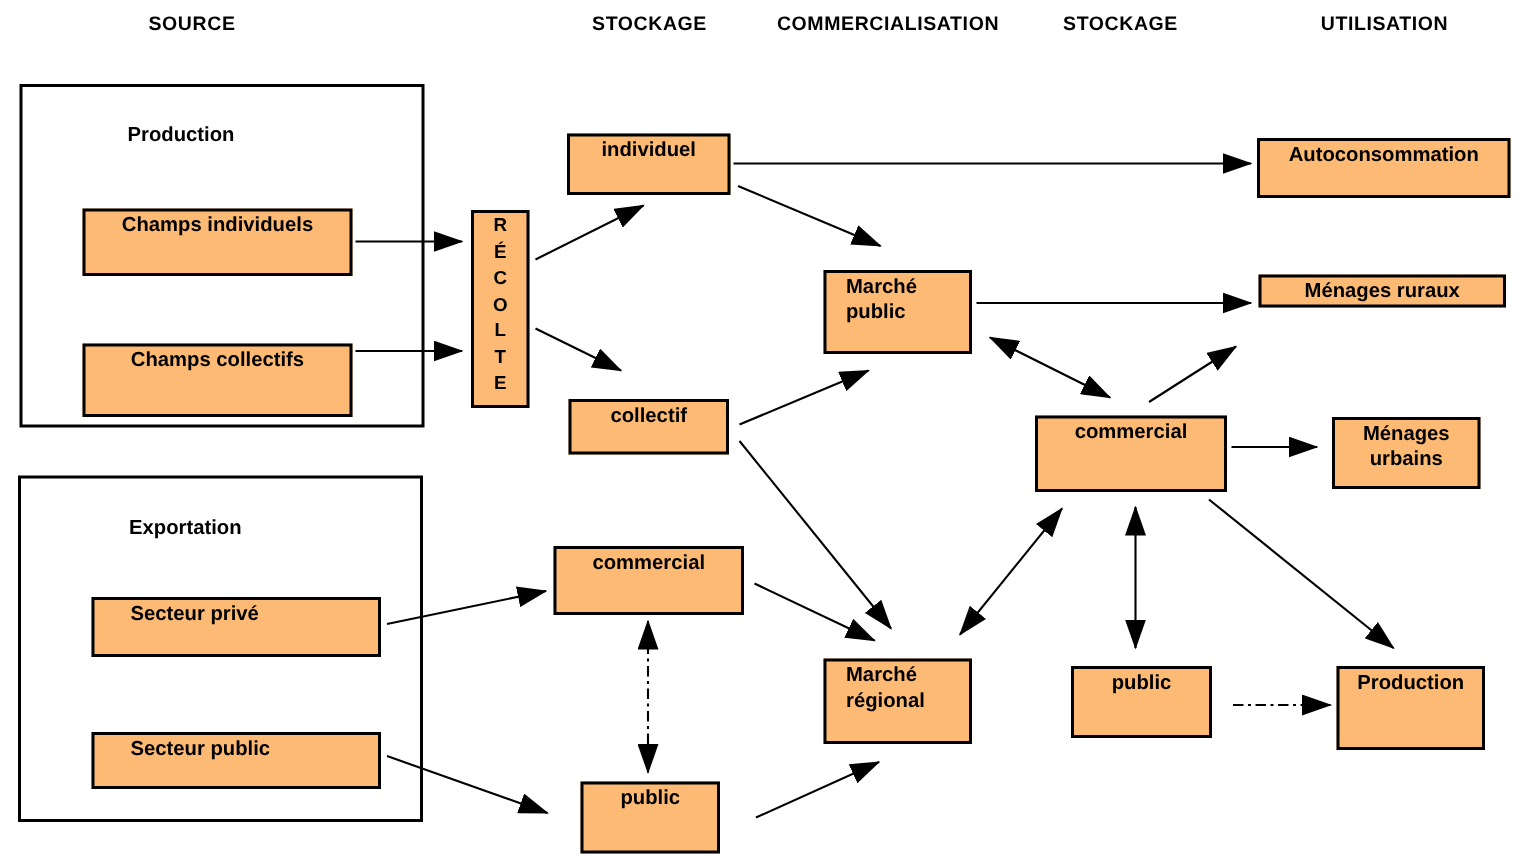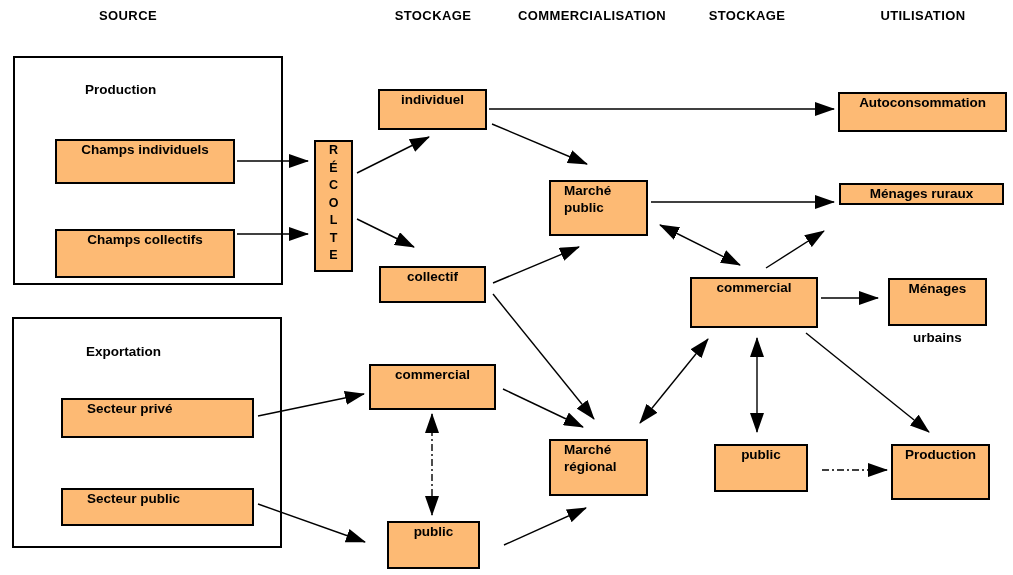--- a/index.html
+++ b/index.html
@@ -141,21 +141,21 @@
       </div>
       <div class="node" style="left: 714px; top: 444px; width: 94px; height: 48px;">
         <span class="line">public</span>
       </div>
       <div class="node" style="left: 838px; top: 92px; width: 169px; height: 40px;">
         <span class="line">Autoconsommation</span>
       </div>
       <div class="node" style="left: 839px; top: 183px; width: 165px; height: 22px;">
         <span class="line">Ménages ruraux</span>
       </div>
-      <div class="node" style="left: 888px; top: 278px; width: 99px; height: 48px; gap: 32px;">
+      <div class="node" style="left: 888px; top: 278px; width: 99px; height: 48px;">
         <span class="line">Ménages</span>
         <span class="line">urbains</span>
       </div>
       <div class="node" style="left: 891px; top: 444px; width: 99px; height: 56px;">
         <span class="line">Production</span>
       </div>
     </div>
 </div>
 
 </body></html>

